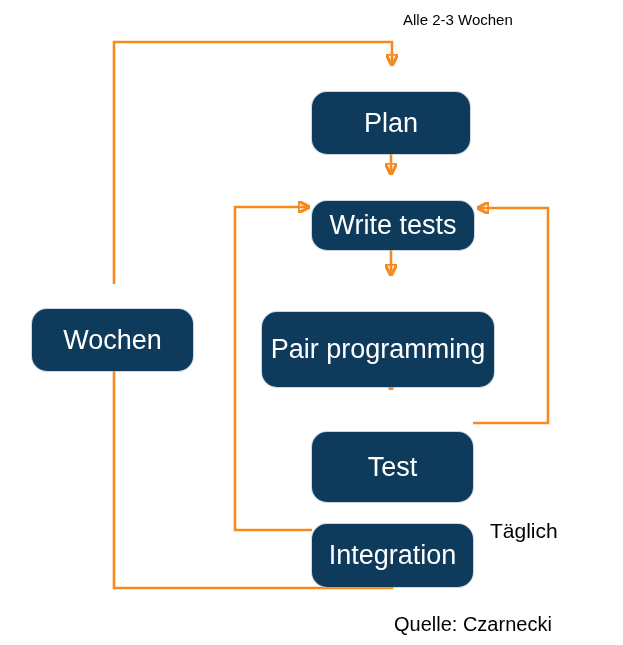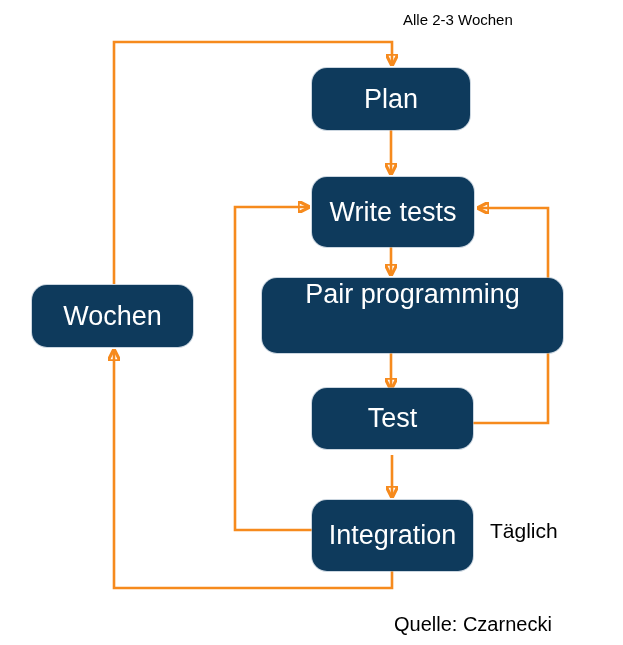--- a/index.html
+++ b/index.html
@@ -36,27 +36,28 @@
     color: var(--node-text);
     border-radius: 15px;
     display: flex;
     flex-direction: column;
     align-items: center;
     justify-content: center;
     text-align: center;
     font-size: 27px;
     line-height: 1.22;
     box-shadow: 0 0 0 1px rgba(160,180,198,0.55);
+    margin-top: 24px;
   }
 
   .node-plan        { left: 312px; top:  68px; width: 158px; height: 62px; }
-  .node-write-tests { left: 312px; top: 177px; width: 162px; height: 70px; }
-  .node-pair        { left: 262px; top: 278px; width: 301px; height: 75px; justify-content: space-between; }
-  .node-test        { left: 312px; top: 388px; width: 161px; height: 61px; }
-  .node-integration { left: 312px; top: 500px; width: 161px; height: 71px; }
+  .node-write-tests { left: 312px; top: 177px; width: 162px; height: 49px; }
+  .node-pair        { left: 262px; top: 288px; width: 232px; height: 75px; }
+  .node-test        { left: 312px; top: 408px; width: 161px; height: 70px; }
+  .node-integration { left: 312px; top: 500px; width: 161px; height: 63px; }
   .node-release     { left:  32px; top: 285px; width: 161px; height: 62px; }
 
   .float-label {
     position: absolute;
     z-index: 3;
     color: var(--label-text);
     white-space: nowrap;
   }
   .label-cycle  { left: 403px; top:  11px; font-size: 15px; }
   .label-daily  { left: 490px; top: 519px; font-size: 21px; }

